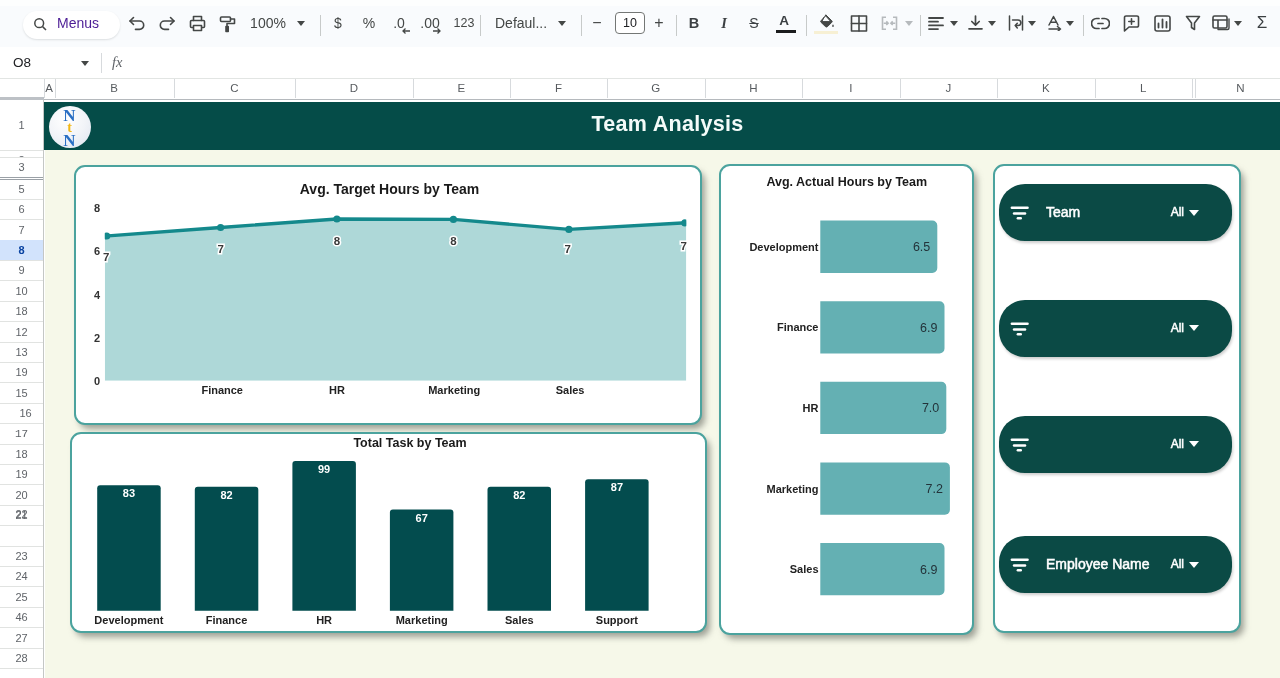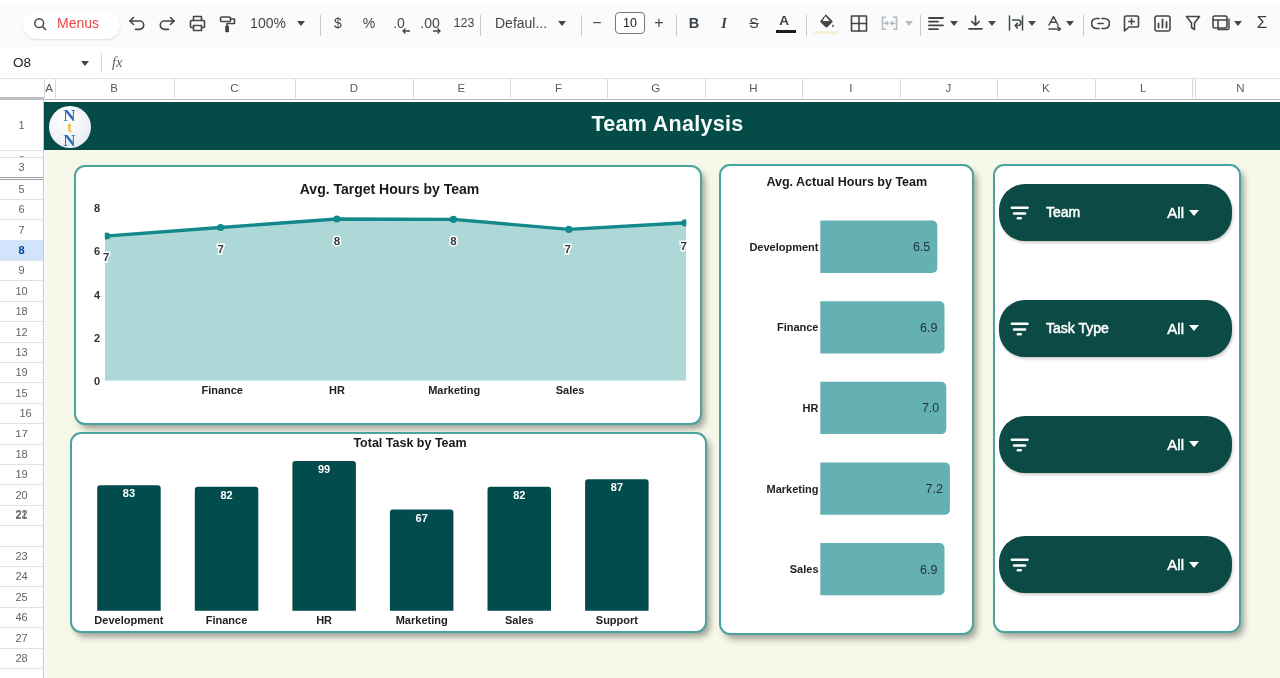--- a/index.html
+++ b/index.html
@@ -14,33 +14,33 @@
 .colhdr{left:0;top:79px;width:1280px;height:20.5px;background:#fff;border-bottom:1px solid #b5b9bd;}
 .chl{position:absolute;top:0;height:18px;line-height:19px;font-size:11.5px;color:#575b5f;transform:translateX(-50%);}
 .chsep{position:absolute;top:0;width:1px;height:18.5px;background:#d7dadd;}
 .rowhdr{left:0;top:99.5px;width:43.5px;height:578.5px;background:#fff;border-right:1px solid #c4c7c5;}
 .rn{position:absolute;left:0;width:43px;text-align:center;font-size:11px;color:#5f6368;}
 .rline{position:absolute;left:0;width:43px;height:1px;background:#e1e3e1;}
 .sheet{left:44.5px;top:99.5px;width:1235.5px;height:578.5px;background:#f6f8e9;}
 .card{position:absolute;background:#fff;border:2px solid #4ba39e;border-radius:11px;box-shadow:4px 5px 6px -1px rgba(100,104,95,.6);}
 .pill{position:absolute;left:999px;width:233px;height:57px;border-radius:26px;background:#0b4a45;box-shadow:1px 2px 3px rgba(0,0,0,.2);}
 .pill .lbl{position:absolute;left:47px;top:0;height:57px;line-height:57px;color:#fff;font-size:14px;-webkit-text-stroke:.5px #fff;}
-.pill .all{position:absolute;right:48px;top:0;height:57px;line-height:57px;color:#fff;font-size:15px;-webkit-text-stroke:.5px #fff;}
+.pill .all{position:absolute;right:48px;top:0;height:57px;line-height:57px;color:#fff;font-size:12px;-webkit-text-stroke:.5px #fff;}
 .pill .pcaret{position:absolute;right:33.5px;top:25.5px;width:0;height:0;border-left:5.3px solid transparent;border-right:5.3px solid transparent;border-top:6px solid #fff;}
 svg text{font-family:"Liberation Sans",sans-serif;}
 </style></head><body>
 
 <div class="abs toolbar">
 <div class="abs" style="left:0;top:0;width:1280px;height:6px;background:#fdfefe;"></div>
 <div class="abs pillbtn"></div>
 <svg class="abs" style="left:33px;top:16.5px" width="15" height="15" viewBox="0 0 15 15">
       <circle cx="6.2" cy="6.2" r="4.4" fill="none" stroke="#444746" stroke-width="1.5"></circle>
       <line x1="9.6" y1="9.6" x2="13" y2="13" stroke="#444746" stroke-width="1.5"></line>
     </svg>
-<div class="tbt" style="left:57px;color:#ef4444;">Menus</div>
+<div class="tbt" style="left:57px;color:#4c1d95;">Menus</div>
 <svg class="abs" style="left:128px;top:16px" width="18" height="16" viewBox="0 0 18 16" fill="none" stroke="#444746" stroke-width="1.6" stroke-linecap="round" stroke-linejoin="round">
       <path d="M5.5 1.5 L2 5 L5.5 8.5"></path>
       <path d="M2 5 h9.5 a4.2 4.2 0 0 1 0 8.4 h-4"></path>
     </svg>
 <svg class="abs" style="left:158px;top:16px" width="18" height="16" viewBox="0 0 18 16" fill="none" stroke="#444746" stroke-width="1.6" stroke-linecap="round" stroke-linejoin="round">
       <path d="M12.5 1.5 L16 5 L12.5 8.5"></path>
       <path d="M16 5 h-9.5 a4.2 4.2 0 0 0 0 8.4 h4"></path>
     </svg>
 <svg class="abs" style="left:189px;top:15px" width="17" height="17" viewBox="0 0 17 17" fill="none" stroke="#444746" stroke-width="1.6" stroke-linecap="round" stroke-linejoin="round">
       <rect x="1.5" y="5.5" width="14" height="7" rx="1"></rect>
@@ -320,33 +320,33 @@
 <div class="lbl">Team</div>
 <div class="all">All</div>
     <div class="pcaret"></div>
 </div>
 <div class="pill" style="top:299.9px;">
 <svg class="abs" style="left:11px;top:22px;" width="20" height="14" viewBox="0 0 20 14">
       <rect x="0.6" y="0.5" width="18.2" height="2.6" rx="1.3" fill="#fff"></rect>
       <rect x="2.8" y="6.2" width="13.5" height="2.6" rx="1.3" fill="#fff"></rect>
       <rect x="6.6" y="11" width="5.4" height="2.6" rx="1.3" fill="#fff"></rect>
     </svg>
-<div class="lbl">Task Type</div>
 <div class="all">All</div>
     <div class="pcaret"></div>
 </div>
 <div class="pill" style="top:415.6px;">
 <svg class="abs" style="left:11px;top:22px;" width="20" height="14" viewBox="0 0 20 14">
       <rect x="0.6" y="0.5" width="18.2" height="2.6" rx="1.3" fill="#fff"></rect>
       <rect x="2.8" y="6.2" width="13.5" height="2.6" rx="1.3" fill="#fff"></rect>
       <rect x="6.6" y="11" width="5.4" height="2.6" rx="1.3" fill="#fff"></rect>
     </svg>
 <div class="all">All</div>
     <div class="pcaret"></div>
 </div>
 <div class="pill" style="top:536.0px;">
 <svg class="abs" style="left:11px;top:22px;" width="20" height="14" viewBox="0 0 20 14">
       <rect x="0.6" y="0.5" width="18.2" height="2.6" rx="1.3" fill="#fff"></rect>
       <rect x="2.8" y="6.2" width="13.5" height="2.6" rx="1.3" fill="#fff"></rect>
       <rect x="6.6" y="11" width="5.4" height="2.6" rx="1.3" fill="#fff"></rect>
     </svg>
+<div class="lbl">Employee Name</div>
 <div class="all">All</div>
     <div class="pcaret"></div>
 </div>
 </body></html>

